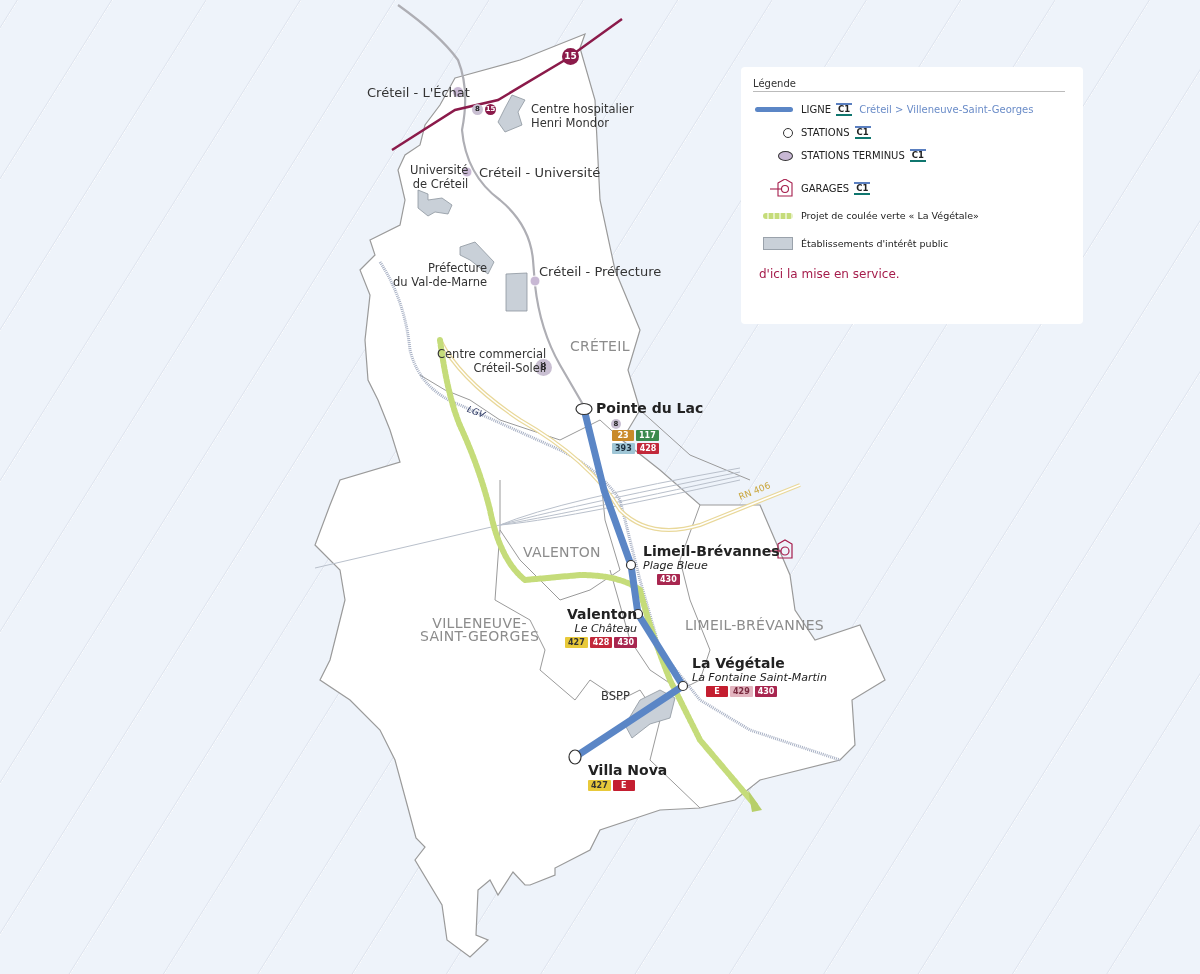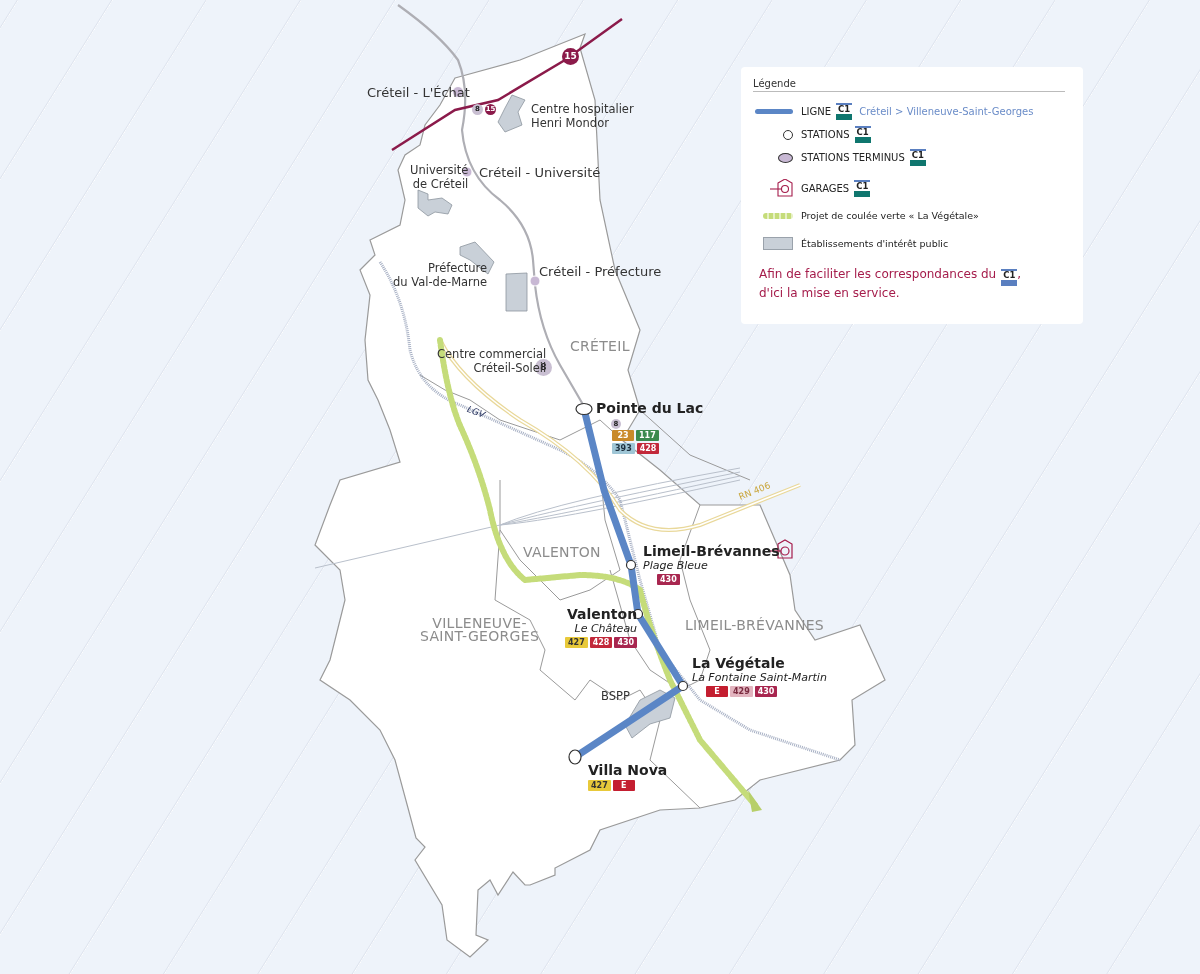--- a/index.html
+++ b/index.html
@@ -24,21 +24,21 @@
   .bus-dot { position:absolute; width:11px; height:11px; border-radius:50%; font-size:7px; font-weight:bold; text-align:center; line-height:11px; }
   .metro-dot { position:absolute; width:17px; height:17px; border-radius:50%; background:#8b1a4a; color:#fff; font-size:9px; font-weight:bold; text-align:center; line-height:17px; }
   .legend {
     position:absolute; left:741px; top:67px; width:342px; height:257px;
     background:#fff; border-radius:4px;
   }
   .legend-title { position:absolute; left:12px; top:11px; font-size:10px; color:#333; }
   .legend-rule { position:absolute; left:12px; right:18px; top:24px; border-top:1px solid #bbb; }
   .lrow { position:absolute; left:0; display:flex; align-items:center; font-size:10px; color:#222; }
   .lsym { width:60px; display:flex; justify-content:flex-end; padding-right:8px; box-sizing:border-box; }
-  .c1 { display:inline-block; font-size:8.5px; font-weight:bold; color:#222; border-top:2px solid #5a7fc0; border-bottom:6px solid #0f766e; padding:0 2px; margin-left:5px; line-height:9px; }
+  .c1 { display:inline-block; font-size:8.5px; font-weight:bold; color:#222; border-top:2px solid #5a7fc0; border-bottom:2px solid #0f766e; padding:0 2px; margin-left:5px; line-height:9px; }
   .lsub { color:#6a8cc8; margin-left:7px; }
   .lnote { position:absolute; left:18px; top:200px; font-size:12px; color:#a51c4b; line-height:15px; }
 </style>
 </head>
 <body>
 
 <svg id="map" width="1200" height="974" viewBox="0 0 1200 974">
 
   <path fill="#ffffff" stroke="#9a9a9a" stroke-width="1.2" d="M455,78 L520,60 L585,34 L580,48 L595,100 L600,200 L615,270 L640,330 L628,370 L640,410 L622,440 L660,470 L700,505 L760,505 L790,575 L795,610 L815,640 L860,625 L885,680 L852,700 L855,745 L840,760 L760,780 L735,800 L700,808 L660,810 L600,830 L590,850 L555,868 L555,875 L530,885 L525,885 L513,872 L498,895 L490,880 L478,890 L476,935 L488,940 L470,957 L447,940 L442,905 L415,860 L425,847 L416,838 L408,808 L395,760 L380,730 L350,700 L320,680 L330,660 L340,620 L345,600 L340,570 L315,545 L330,505 L340,480 L400,462 L390,430 L378,400 L368,380 L365,340 L370,295 L360,270 L375,255 L370,240 L400,225 L405,200 L398,170 L405,155 L420,145 L425,125 L440,105 Z"></path>
 
@@ -235,16 +235,15 @@
     <span>Projet de coulée verte « La Végétale»</span>
   </div>
   <div class="lrow" style="top:170px;font-size:9.5px;">
     <div class="lsym">
         <span style="display:inline-block;width:28px;height:11px;background:#c9d0d8;border:1px solid #9aa2ab;"></span>
       </div>
     <span>Établissements d'intérêt public</span>
   </div>
 
   <div class="lnote">
-    <div><span>Afin de faciliter les correspondances du</span><span class="c1" style="border-color:#5a7fc0;">C1</span><span>,</span></div>
     <div>d'ici la mise en service.</div>
   </div>
 </div>
 
 </body></html>

